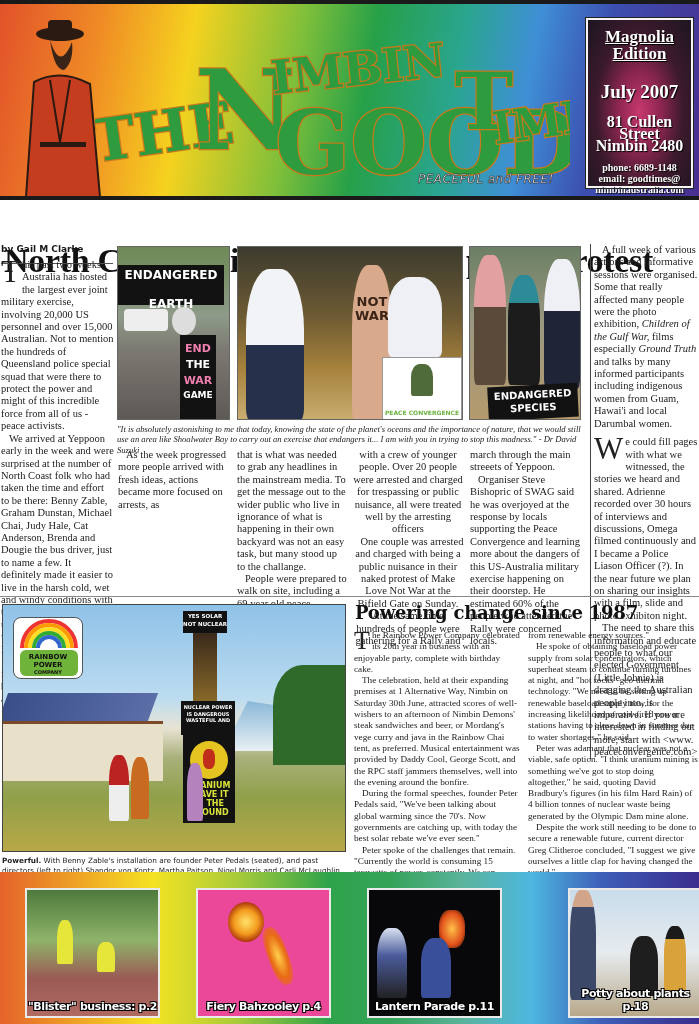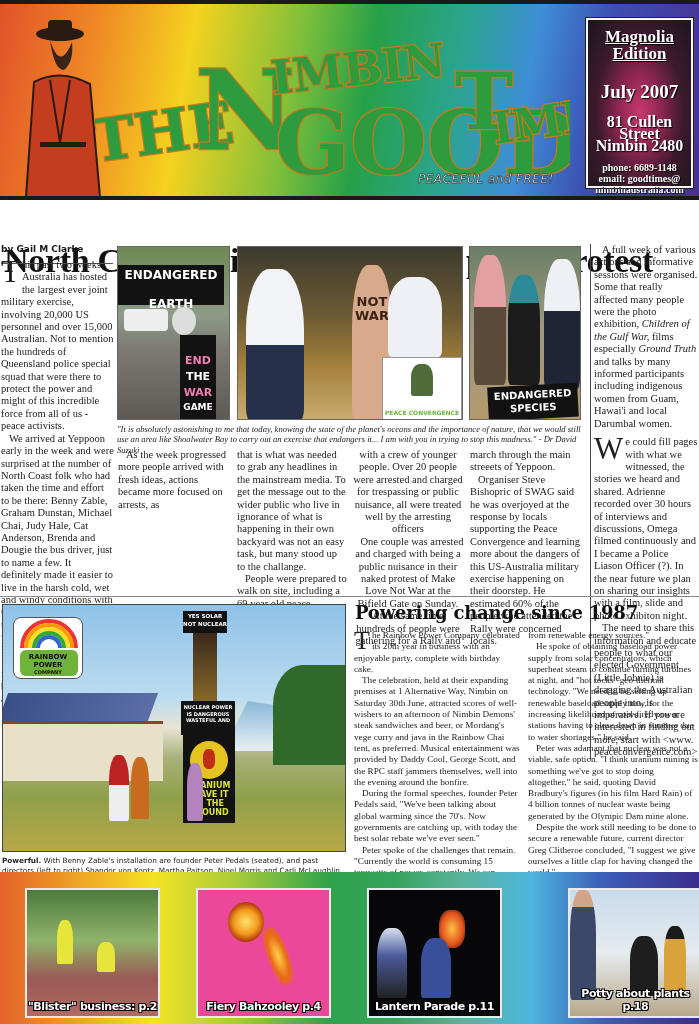--- a/index.html
+++ b/index.html
@@ -170,21 +170,21 @@
   <p>We arrived at Yeppoon early in the week and were surprised at the number of North Coast folk who had taken the time and effort to be there: Benny Zable, Graham Dunstan, Michael Chai, Judy Hale, Cat Anderson, Brenda and Dougie the bus driver, just to name a few. It definitely made it easier to live in the harsh cold, wet and windy conditions with the family nearby, feeding us, providing support, warm teas, chai, and laughter.</p>
   <p>An embassy and information centre had been set up in Yeppoon, and each</p>
 </div>
 
 <div class="photo photo1">
   <div class="sign" style="left:0;top:18px;width:106px;height:40px;font-size:12px;padding-top:4px;">
     <div>ENDANGERED</div>
     <div style="margin-top:17px;">EARTH</div>
   </div>
   <div class="person" style="left:54px;top:60px;width:24px;height:28px;background:#ddd;border-radius:50%;"></div>
-  <div class="sign" style="left:62px;top:88px;width:36px;height:86px;font-size:11px;padding-top:20px;">
+  <div class="sign" style="left:62px;top:88px;width:36px;height:86px;font-size:11px;padding-top:8px;">
     <div class="pink">END</div>
     <div style="margin-top:5px;">THE</div>
     <div class="pink" style="margin-top:5px;">WAR</div>
     <div style="margin-top:5px;font-size:9px;">GAME</div>
   </div>
   <div style="position:absolute;left:6px;top:62px;width:44px;height:22px;background:#eee;border-radius:4px;"></div>
 </div>
 
 <div class="photo photo2">
   <div class="person" style="left:8px;top:22px;width:58px;height:152px;background:linear-gradient(180deg,#f2f3f6 0%,#f2f3f6 50%,#26304a 50%,#26304a 100%);"></div>

